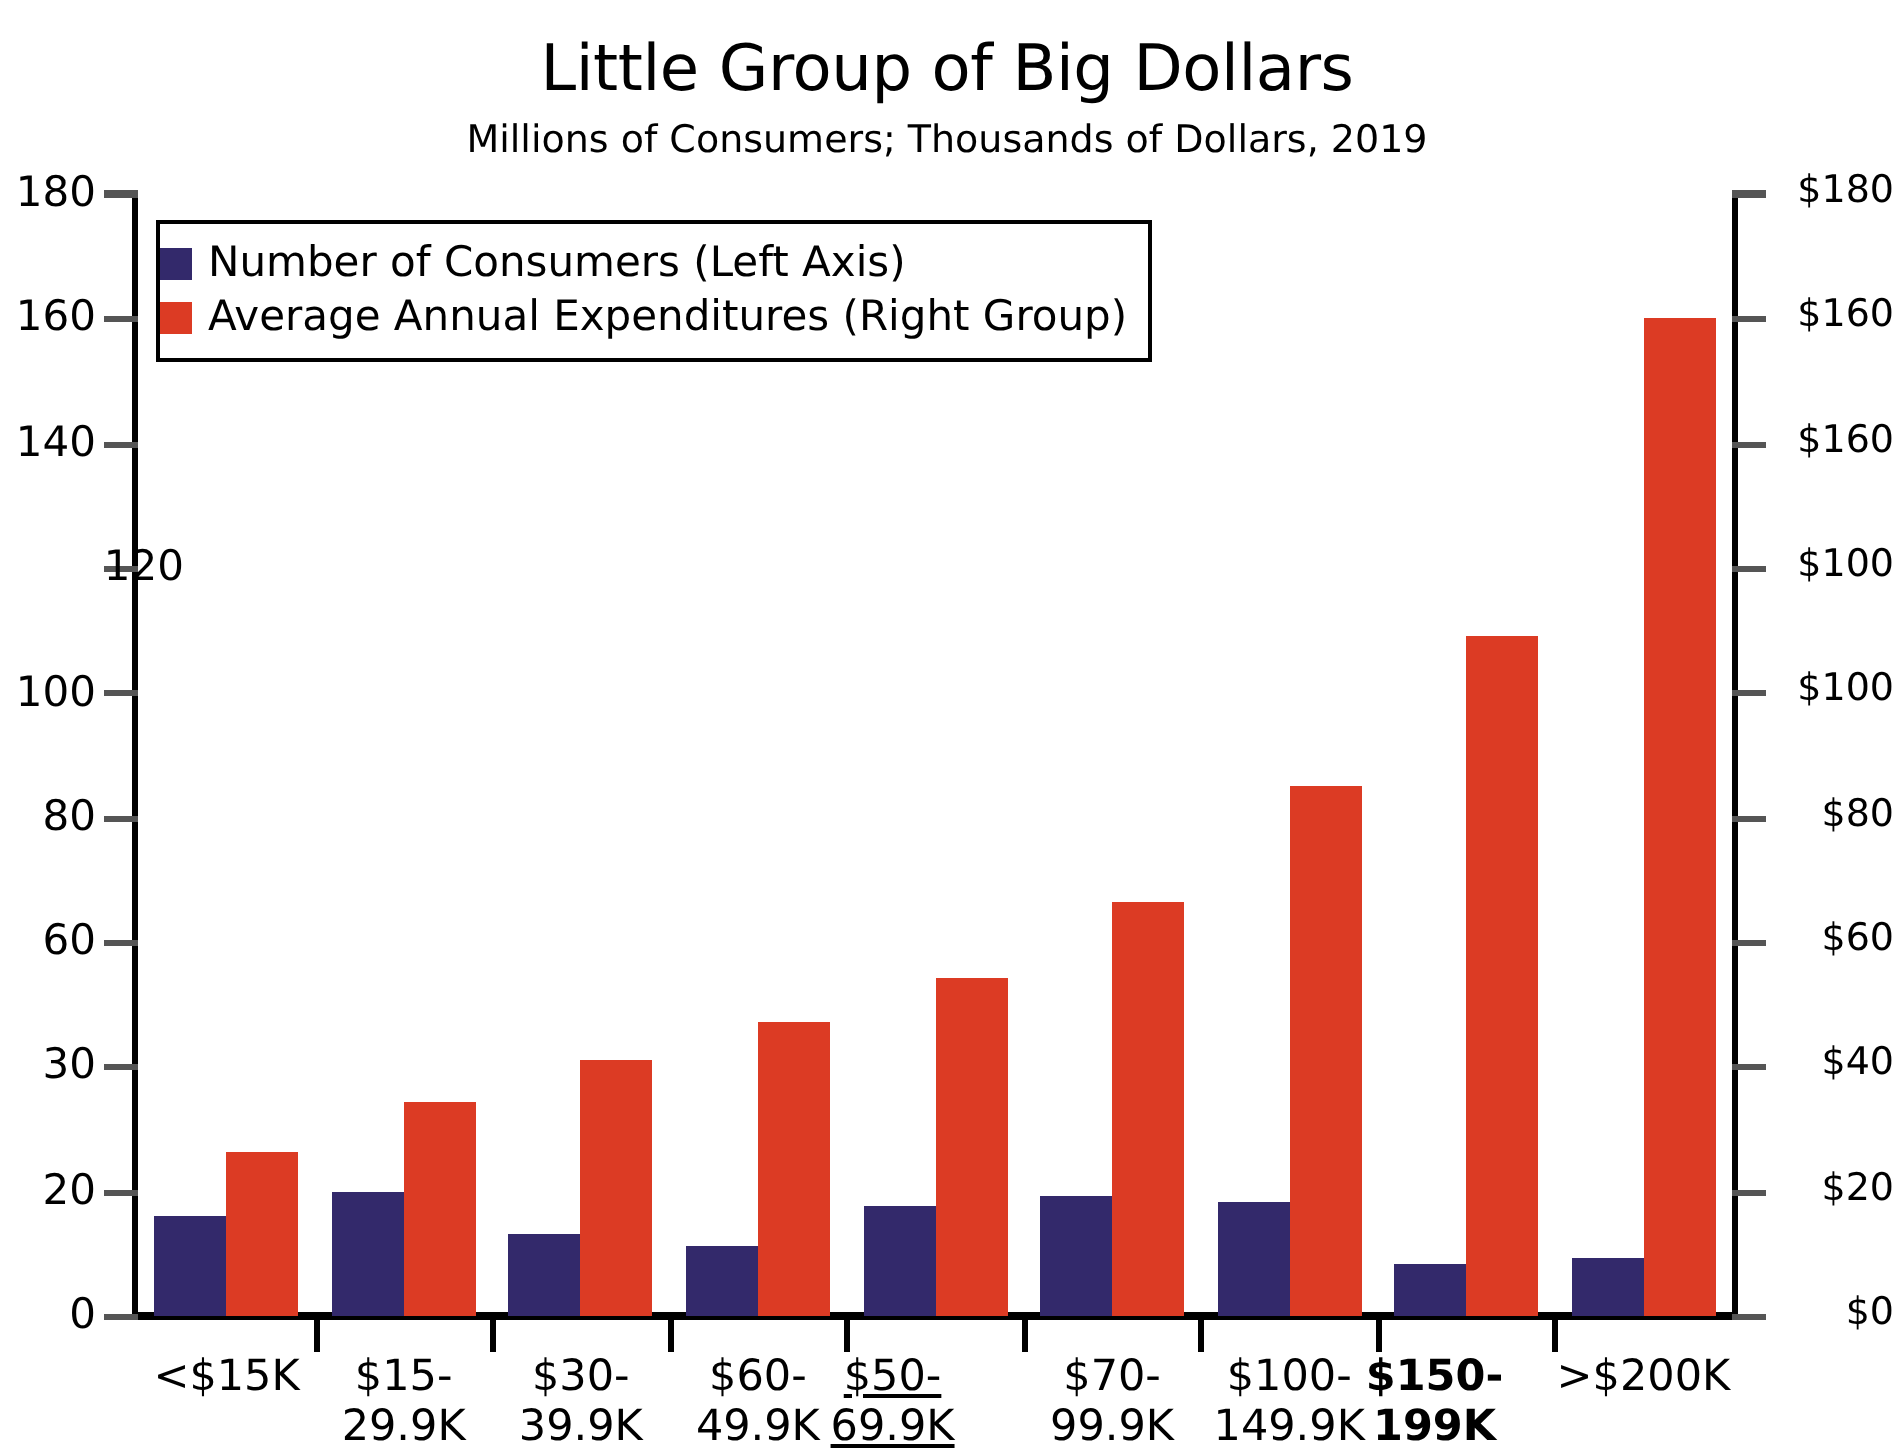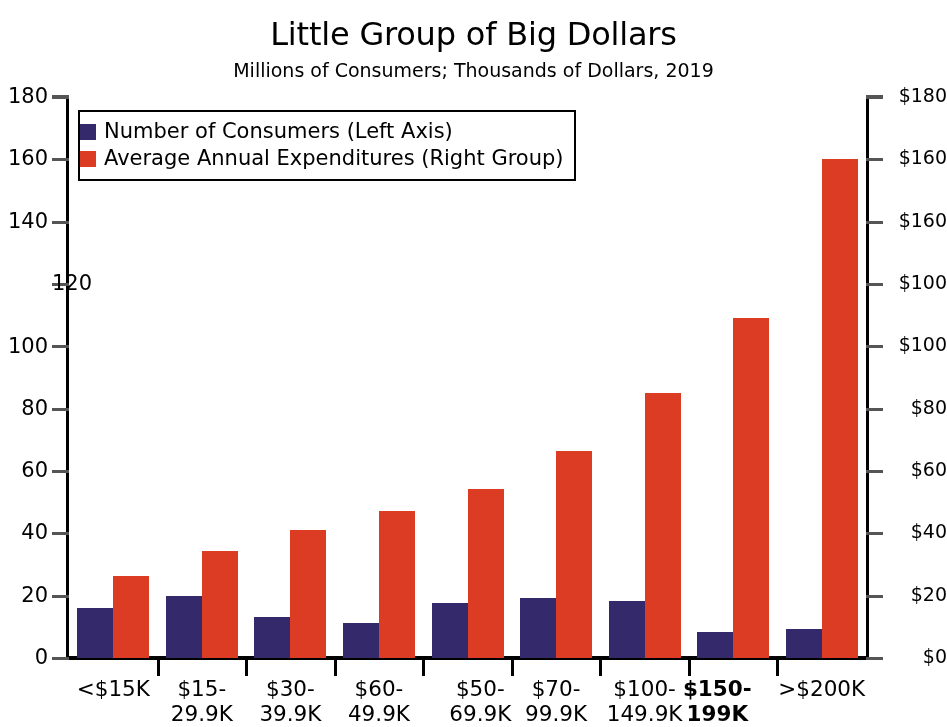--- a/index.html
+++ b/index.html
@@ -206,21 +206,21 @@
 
   <div class="plot-area"></div>
   <div class="axis-baseline"></div>
 
   <div id="left-ticks">
       <div class="tick-left" style="top: 657px;"></div>
       <div class="ylabel-left" style="top: 647px;">0</div>
       <div class="tick-left" style="top: 594.667px;"></div>
       <div class="ylabel-left" style="top: 584.667px;">20</div>
       <div class="tick-left" style="top: 532.333px;"></div>
-      <div class="ylabel-left" style="top: 522.333px;">40</div>
+      <div class="ylabel-left" style="top: 522.333px;">30</div>
       <div class="tick-left" style="top: 470px;"></div>
       <div class="ylabel-left" style="top: 460px;">60</div>
       <div class="tick-left" style="top: 407.667px;"></div>
       <div class="ylabel-left" style="top: 397.667px;">80</div>
       <div class="tick-left" style="top: 345.333px;"></div>
       <div class="ylabel-left" style="top: 336px;">100</div>
       <div class="tick-left" style="top: 283px;"></div>
       <div class="ylabel-left" style="top: 273px; margin-left: 44px;">120</div>
       <div class="tick-left" style="top: 220.667px;"></div>
       <div class="ylabel-left" style="top: 210.667px;">140</div>
@@ -301,21 +301,21 @@
       <div class="xtick" style="left: 776.444px;"></div>
     </div>
   <div class="xlabels" id="xlabels">
       <div class="xlabel" style="left: 0px; width: 88.5556px;">&lt;$15K</div>
       <div class="xlabel" style="left: 88.5556px; width: 88.5556px;">$15-
 29.9K</div>
       <div class="xlabel" style="left: 177.111px; width: 88.5556px;">$30-
 39.9K</div>
       <div class="xlabel" style="left: 265.667px; width: 88.5556px;">$60-
 49.9K</div>
-      <div class="xlabel" style="left: 367px; width: 88.5556px;">$50-
+      <div class="xlabel" style="left: 333px; width: 88.5556px; text-decoration: underline;">$50-
 69.9K</div>
       <div class="xlabel" style="left: 442.778px; width: 88.5556px;">$70-
 99.9K</div>
       <div class="xlabel" style="left: 531.333px; width: 88.5556px;">$100-
 149.9K</div>
       <div class="xlabel" style="left: 604px; width: 88.5556px; font-weight: bold;">$150-
 199K</div>
       <div class="xlabel" style="left: 708.444px; width: 88.5556px; text-align: center;">&gt;$200K</div>
     </div>
 

